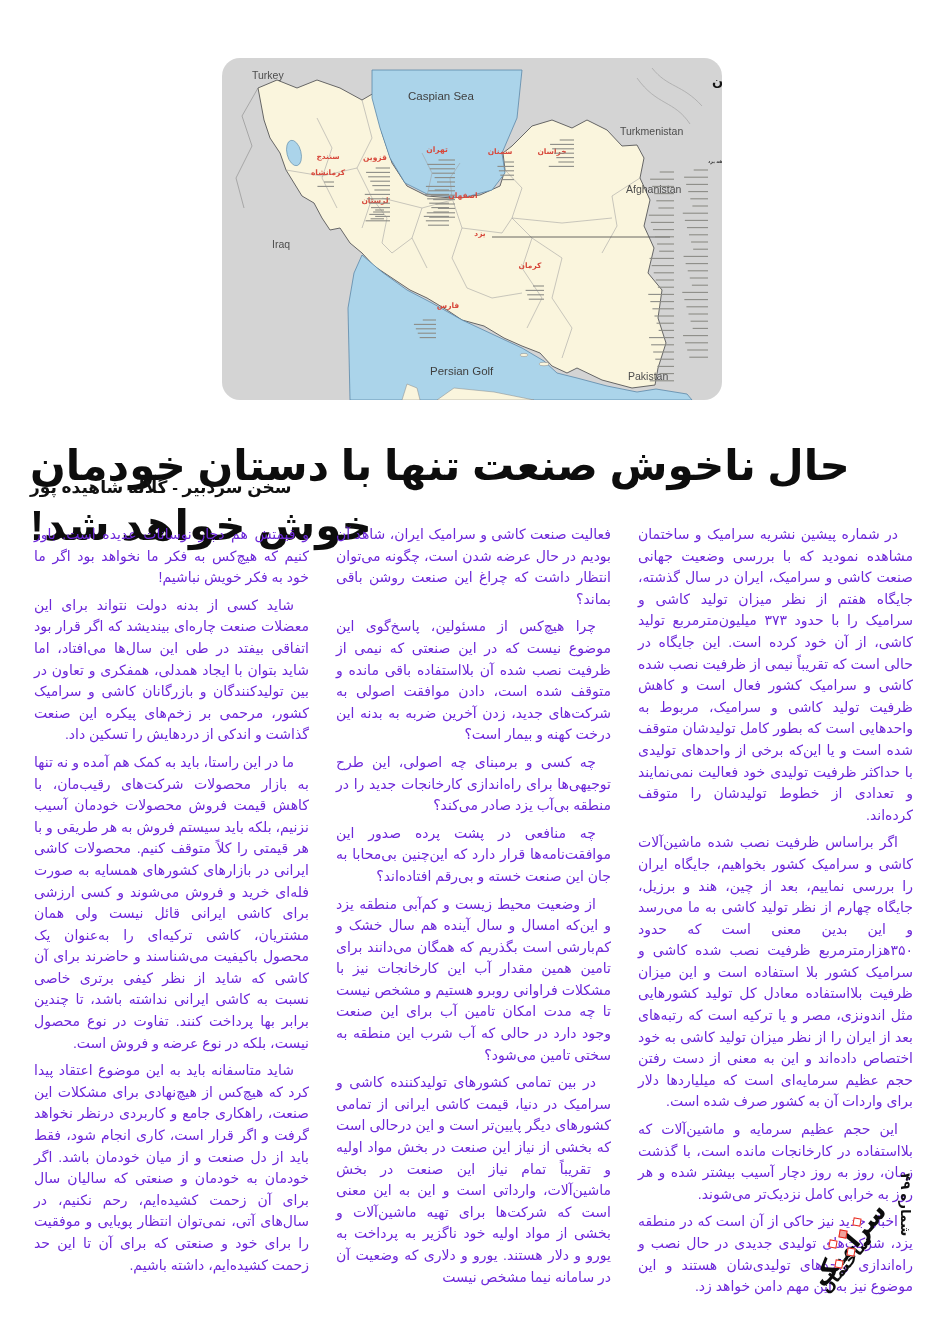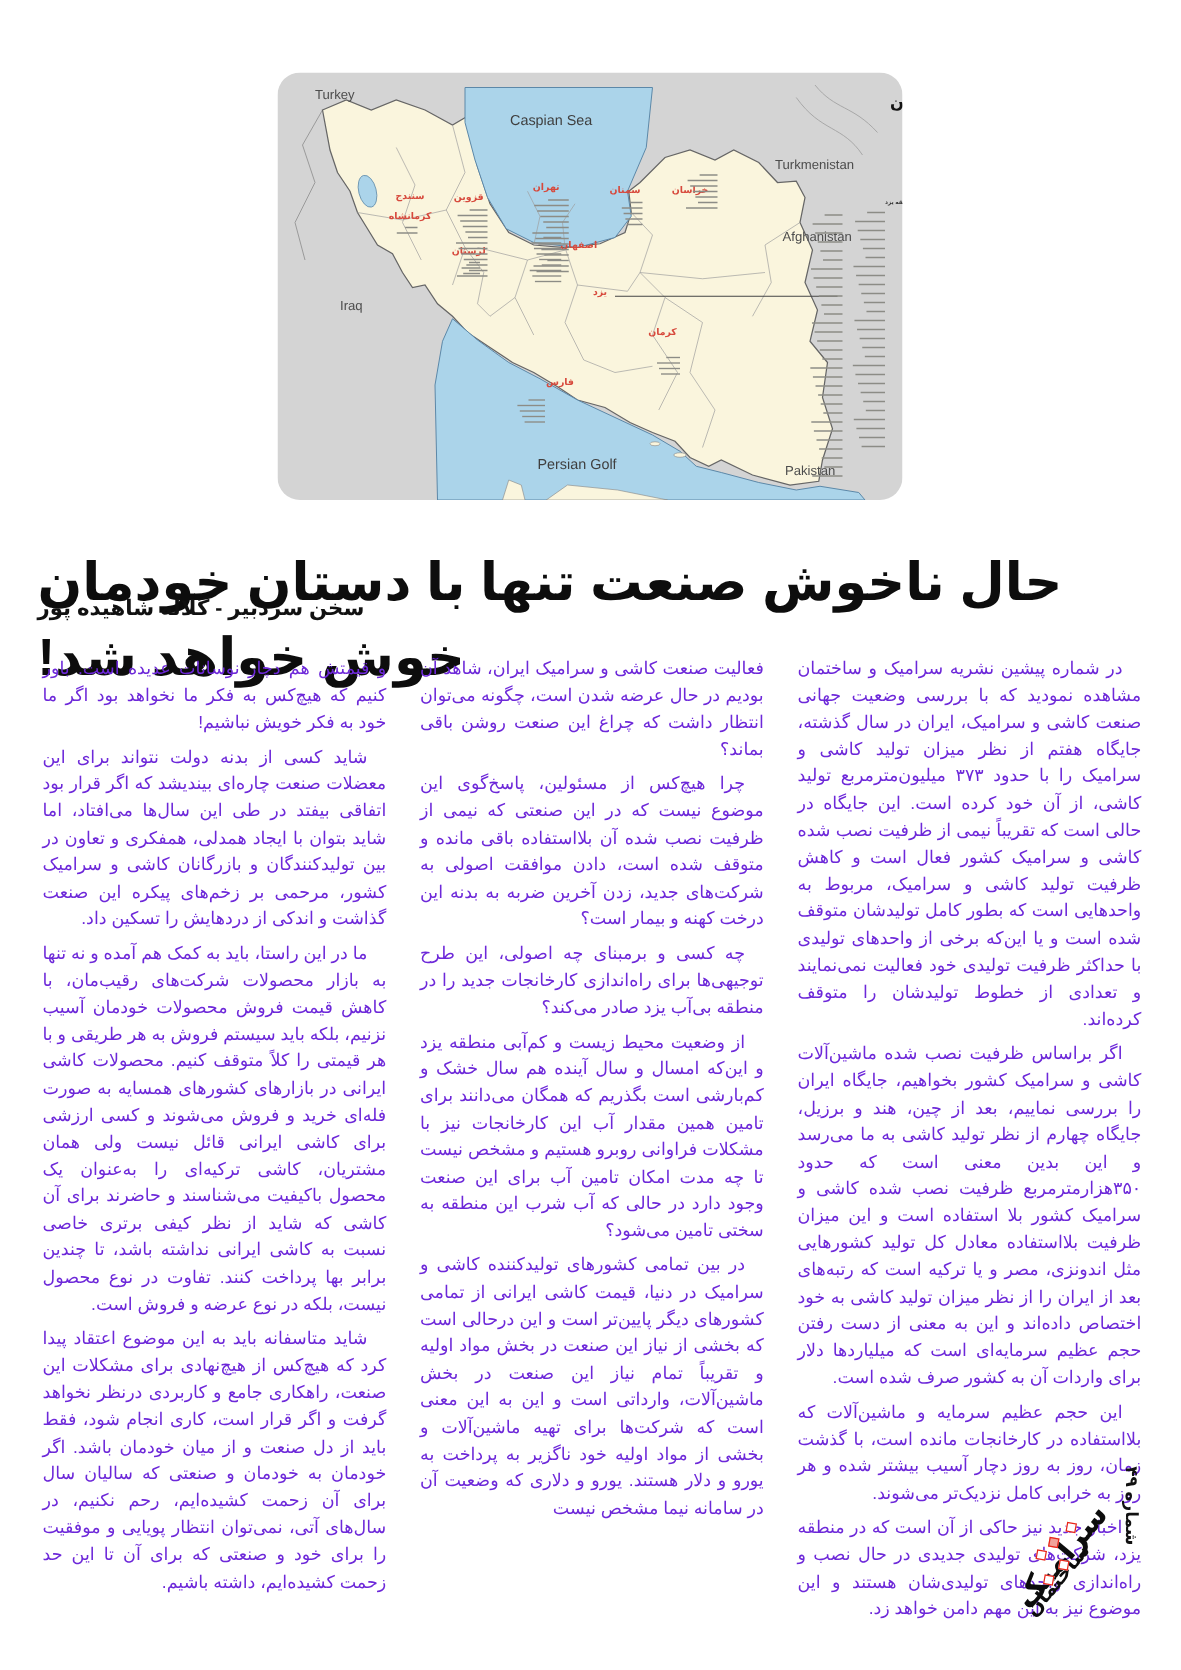--- a/index.html
+++ b/index.html
@@ -291,20 +291,21 @@
       <p>در شماره پیشین نشریه سرامیک و ساختمان مشاهده نمودید که با بررسی وضعیت جهانی صنعت کاشی و سرامیک، ایران در سال گذشته، جایگاه هفتم از نظر میزان تولید کاشی و سرامیک را با حدود ۳۷۳ میلیون‌مترمربع تولید کاشی، از آن خود کرده است. این جایگاه در حالی است که تقریباً نیمی از ظرفیت نصب شده کاشی و سرامیک کشور فعال است و کاهش ظرفیت تولید کاشی و سرامیک، مربوط به واحدهایی است که بطور کامل تولیدشان متوقف شده است و یا این‌که برخی از واحدهای تولیدی با حداکثر ظرفیت تولیدی خود فعالیت نمی‌نمایند و تعدادی از خطوط تولیدشان را متوقف کرده‌اند.</p>
       <p>اگر براساس ظرفیت نصب شده ماشین‌آلات کاشی و سرامیک کشور بخواهیم، جایگاه ایران را بررسی نماییم، بعد از چین، هند و برزیل، جایگاه چهارم از نظر تولید کاشی به ما می‌رسد و این بدین معنی است که حدود ۳۵۰هزارمترمربع ظرفیت نصب شده کاشی و سرامیک کشور بلا استفاده است و این میزان ظرفیت بلااستفاده معادل کل تولید کشورهایی مثل اندونزی، مصر و یا ترکیه است که رتبه‌های بعد از ایران را از نظر میزان تولید کاشی به خود اختصاص داده‌اند و این به معنی از دست رفتن حجم عظیم سرمایه‌ای است که میلیاردها دلار برای واردات آن به کشور صرف شده است.</p>
       <p>این حجم عظیم سرمایه و ماشین‌آلات که بلااستفاده در کارخانجات مانده است، با گذشت زمان، روز به روز دچار آسیب بیشتر شده و هر روز به خرابی کامل نزدیک‌تر می‌شوند.</p>
       <p>اخبار جدید نیز حاکی از آن است که در منطقه یزد، شرکت‌های تولیدی جدیدی در حال نصب و راه‌اندازی واحدهای تولیدی‌شان هستند و این موضوع نیز به این مهم دامن خواهد زد.</p>
       <p class="beside-logo">در شرایطی که محصول کاشی ایرانی، امروزه در بازارهای جهانی، با کم‌ترین قیمتی که در طول سالیان</p>
     </div>
     <div class="col">
       <p class="cont">فعالیت صنعت کاشی و سرامیک ایران، شاهد آن بودیم در حال عرضه شدن است، چگونه می‌توان انتظار داشت که چراغ این صنعت روشن باقی بماند؟</p>
       <p>چرا هیچ‌کس از مسئولین، پاسخ‌گوی این موضوع نیست که در این صنعتی که نیمی از ظرفیت نصب شده آن بلااستفاده باقی مانده و متوقف شده است، دادن موافقت اصولی به شرکت‌های جدید، زدن آخرین ضربه به بدنه این درخت کهنه و بیمار است؟</p>
       <p>چه کسی و برمبنای چه اصولی، این طرح توجیهی‌ها برای راه‌اندازی کارخانجات جدید را در منطقه بی‌آب یزد صادر می‌کند؟</p>
+      <p>چه منافعی در پشت پرده صدور این موافقت‌نامه‌ها قرار دارد که این‌چنین بی‌محابا به جان این صنعت خسته و بی‌رقم افتاده‌اند؟</p>
       <p>از وضعیت محیط زیست و کم‌آبی منطقه یزد و این‌که امسال و سال آینده هم سال خشک و کم‌بارشی است بگذریم که همگان می‌دانند برای تامین همین مقدار آب این کارخانجات نیز با مشکلات فراوانی روبرو هستیم و مشخص نیست تا چه مدت امکان تامین آب برای این صنعت وجود دارد در حالی که آب شرب این منطقه به سختی تامین می‌شود؟</p>
       <p>در بین تمامی کشورهای تولیدکننده کاشی و سرامیک در دنیا، قیمت کاشی ایرانی از تمامی کشورهای دیگر پایین‌تر است و این درحالی است که بخشی از نیاز این صنعت در بخش مواد اولیه و تقریباً تمام نیاز این صنعت در بخش ماشین‌آلات، وارداتی است و این به این معنی است که شرکت‌ها برای تهیه ماشین‌آلات و بخشی از مواد اولیه خود ناگزیر به پرداخت به یورو و دلار هستند. یورو و دلاری که وضعیت آن در سامانه نیما مشخص نیست</p>
     </div>
     <div class="col">
       <p class="cont">و قیمتش هم دچار نوسانات عدیده است. باور کنیم که هیچ‌کس به فکر ما نخواهد بود اگر ما خود به فکر خویش نباشیم!</p>
       <p>شاید کسی از بدنه دولت نتواند برای این معضلات صنعت چاره‌ای بیندیشد که اگر قرار بود اتفاقی بیفتد در طی این سال‌ها می‌افتاد، اما شاید بتوان با ایجاد همدلی، همفکری و تعاون در بین تولیدکنندگان و بازرگانان کاشی و سرامیک کشور، مرحمی بر زخم‌های پیکره این صنعت گذاشت و اندکی از دردهایش را تسکین داد.</p>
       <p>ما در این راستا، باید به کمک هم آمده و نه تنها به بازار محصولات شرکت‌های رقیب‌مان، با کاهش قیمت فروش محصولات خودمان آسیب نزنیم، بلکه باید سیستم فروش به هر طریقی و با هر قیمتی را کلاً متوقف کنیم. محصولات کاشی ایرانی در بازارهای کشورهای همسایه به صورت فله‌ای خرید و فروش می‌شوند و کسی ارزشی برای کاشی ایرانی قائل نیست ولی همان مشتریان، کاشی ترکیه‌ای را به‌عنوان یک محصول باکیفیت می‌شناسند و حاضرند برای آن کاشی که شاید از نظر کیفی برتری خاصی نسبت به کاشی ایرانی نداشته باشد، تا چندین برابر بها پرداخت کنند. تفاوت در نوع محصول نیست، بلکه در نوع عرضه و فروش است.</p>
       <p>شاید متاسفانه باید به این موضوع اعتقاد پیدا کرد که هیچ‌کس از هیچ‌نهادی برای مشکلات این صنعت، راهکاری جامع و کاربردی درنظر نخواهد گرفت و اگر قرار است، کاری انجام شود، فقط باید از دل صنعت و از میان خودمان باشد. اگر خودمان به خودمان و صنعتی که سالیان سال برای آن زحمت کشیده‌ایم، رحم نکنیم، در سال‌های آتی، نمی‌توان انتظار پویایی و موفقیت را برای خود و صنعتی که برای آن تا این حد زحمت کشیده‌ایم، داشته باشیم.</p>
     </div>
   </div>

